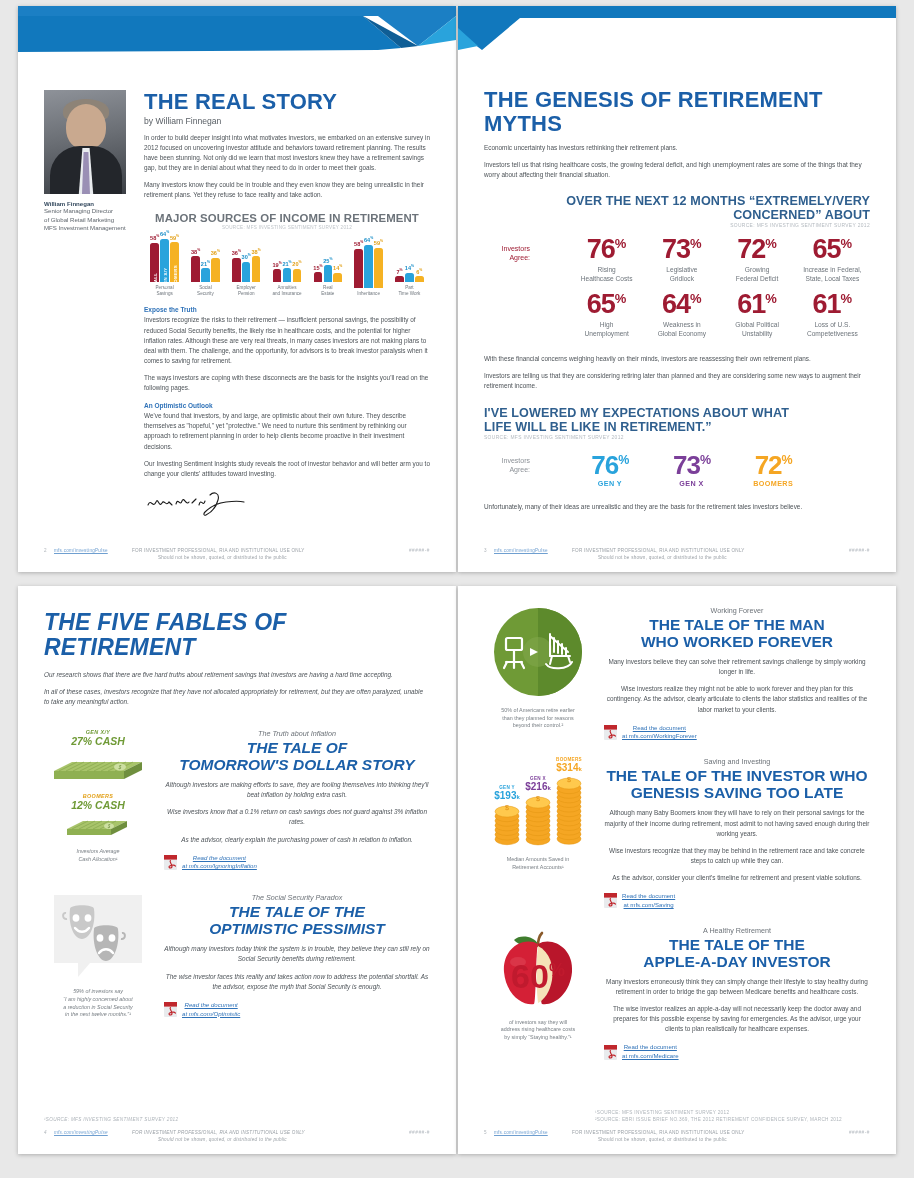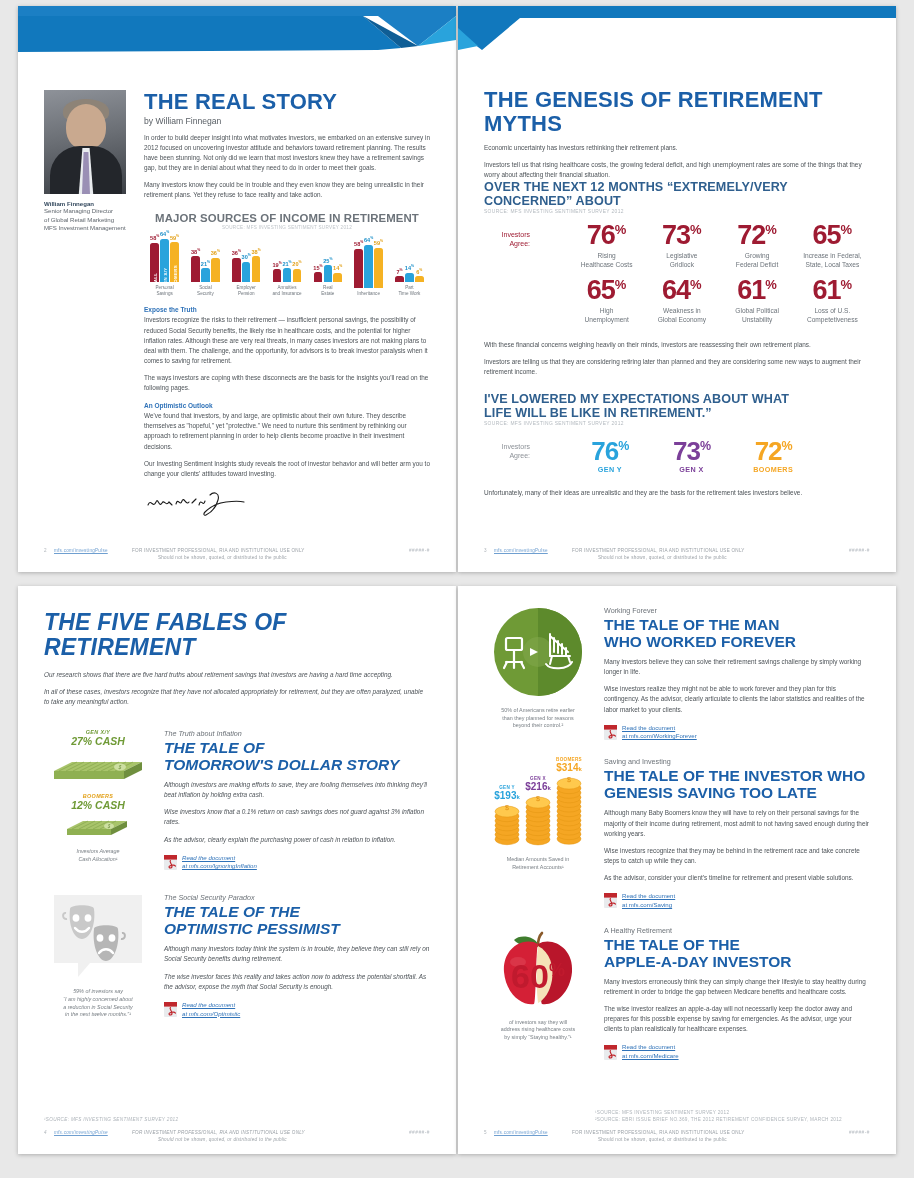--- a/index.html
+++ b/index.html
@@ -82,21 +82,21 @@
   .gen-row { display: flex; margin-top: 4px; }
   .gen { flex: 1; text-align: center; }
   .gen .num { font-size: 26px; font-weight: bold; line-height: 1; letter-spacing: -1px; }
   .gen .num .pct { font-size: 12.5px; vertical-align: super; }
   .gen .lbl { font-size: 7.2px; font-weight: bold; letter-spacing: .4px; margin-top: 1px; }
 
   
   .p3 { padding: 0 26px; padding-top: 24px; }
   .tale { display: flex; gap: 12px; margin-top: 14px; }
   .tale .art { width: 108px; flex: none; text-align: center; }
-  .tale .txt { flex: 1; }
+  .tale .txt { flex: 1; text-align: center; }
   .art-cap { font-size: 5.4px; color: #7a8086; line-height: 1.42; text-align: center; margin-top: 5px; }
   .readdoc { display: flex; align-items: center; gap: 5px; margin-top: 9px; }
   .pdf-ico { width: 13px; height: 15px; flex: none; }
   .readdoc .rl { font-size: 6.1px; color: #2f72b8; line-height: 1.45; }
   .readdoc .rl span { display: block; text-decoration: underline; }
 
   
   .cash-lbl { font-size: 5.4px; font-weight: bold; letter-spacing: .4px; }
   .cash-amt { font-size: 10.5px; font-weight: bold; }
   .stack { margin: 2px auto 0; }
@@ -288,21 +288,21 @@
       <polygon points="0,0 438,0 438,12 62,12 24,44 0,26" fill="#1178bd"></polygon>
       <polygon points="0,22 20,40 0,44" fill="#29a3dc"></polygon>
     </svg>
   </div>
 
   <div class="p2">
     <div class="h1">THE GENESIS OF RETIREMENT MYTHS</div>
     <div class="body">Economic uncertainty has investors rethinking their retirement plans.</div>
     <div class="body">Investors tell us that rising healthcare costs, the growing federal deficit, and high unemployment rates are some of the things that they worry about affecting their financial situation.</div>
 
-    <div style="">
+    <div style="margin-top:14px;text-align:right;">
       <div class="sec-head">OVER THE NEXT 12 MONTHS “EXTREMELY/VERY CONCERNED” ABOUT</div>
       <div class="src">SOURCE: MFS INVESTING SENTIMENT SURVEY 2012</div>
     </div>
 
     <div class="stat-block">
       <div class="agree">
         <div>Investors</div>
           <div>Agree:</div>
       </div>
       <div class="stat-grid">

